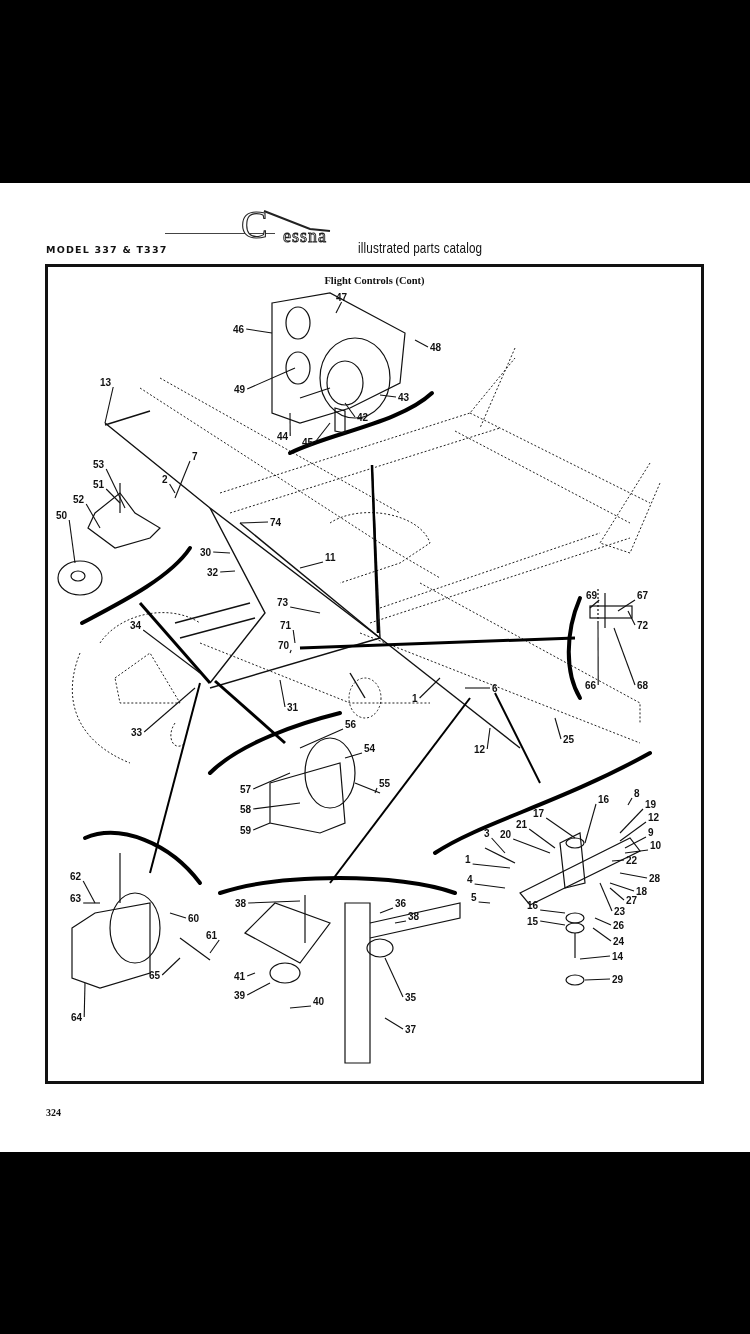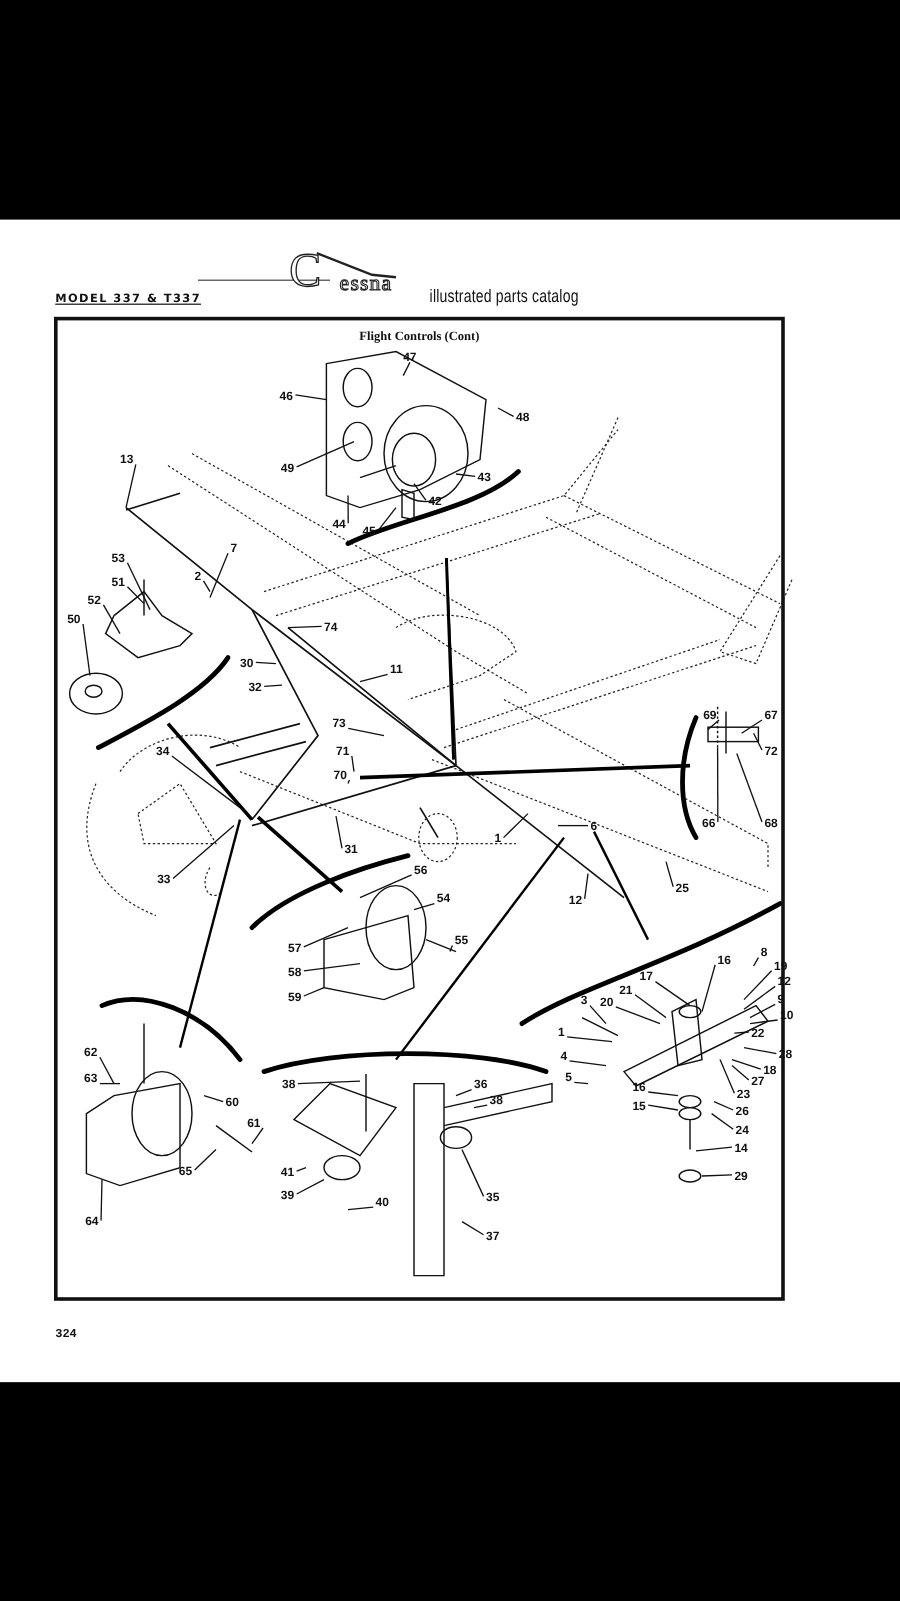--- a/index.html
+++ b/index.html
@@ -1,29 +1,29 @@
 <!DOCTYPE html>
 <html><head>
 <meta charset="utf-8">
 <style>
   html, body { margin:0; padding:0; background:#000; }
   body { width:750px; height:1334px; position:relative; overflow:hidden; font-family:"Liberation Sans", sans-serif; }
   .topbar { position:absolute; left:0; top:0; width:750px; height:183px; background:#000; }
   .bottombar { position:absolute; left:0; top:1152px; width:750px; height:182px; background:#000; }
   .page { position:absolute; left:0; top:183px; width:750px; height:969px; background:#fff; }
-  .model { position:absolute; left:46px; top:61px; font-family:"DejaVu Sans", sans-serif; font-weight:bold; font-size:9.5px; letter-spacing:1.2px; color:#111;text-decoration:underline; }
+  .model { position:absolute; left:46px; top:61px; font-family:"DejaVu Sans", sans-serif; font-weight:bold; font-size:9.5px; letter-spacing:1.2px; color:#111; }
   .brand-line { position:absolute; left:165px; top:50px; width:110px; height:1px; background:#444; }
   .brand { position:absolute; left:241px; top:22px; font-family:"Liberation Serif", serif; font-size:40px; color:#fff; -webkit-text-stroke:1.1px #222; letter-spacing:-1px; line-height:1; }
   .brand-rest { position:absolute; left:268px; top:44px; font-family:"Liberation Serif", serif; font-size:18px; color:#fff; -webkit-text-stroke:0.9px #222; letter-spacing:1px; line-height:1;margin-left:15px; }
   .swoosh { position:absolute; left:262px; top:26px; width:70px; height:24px; }
   .catalog { position:absolute; left:358px; top:56px; font-family:"Liberation Sans Narrow", "Liberation Sans", sans-serif; font-size:15px; color:#111; transform:scaleX(0.78); transform-origin:left top; letter-spacing:0.2px; }
-  .frame { position:absolute; left:45px; top:81px; width:609px; height:820px; border:3px solid #111; box-sizing:border-box; }
+  .frame { position:absolute; left:45px; top:81px; width:659px; height:820px; border:3px solid #111; box-sizing:border-box; }
   .fig-title { position:absolute; left:0; width:100%; top:8px; text-align:center; font-family:"Liberation Serif", serif; font-weight:bold; font-size:10.5px; color:#111; }
   .fig-caption { position:absolute; left:0; width:100%; top:793px; text-align:center; font-family:"Liberation Serif", serif; font-weight:bold; font-size:10.5px; color:#111; }
-  .page-num { position:absolute; left:46px; top:924px; font-family:Liberation Mono, monospace; font-weight:bold; font-size:10px; color:#111; }
+  .page-num { position:absolute; left:46px; top:924px; font-family:Liberation Serif, serif; font-weight:bold; font-size:10px; color:#111; }
   svg.art { position:absolute; left:0; top:0; width:750px; height:969px; }
   .callout { font-family:"Liberation Sans", sans-serif; font-weight:bold; font-size:10px; fill:#111; }
 </style>
 </head>
 <body>
 
 <div class="topbar"></div>
 
 <div class="page">
   <div class="model">MODEL 337 &amp; T337</div>

